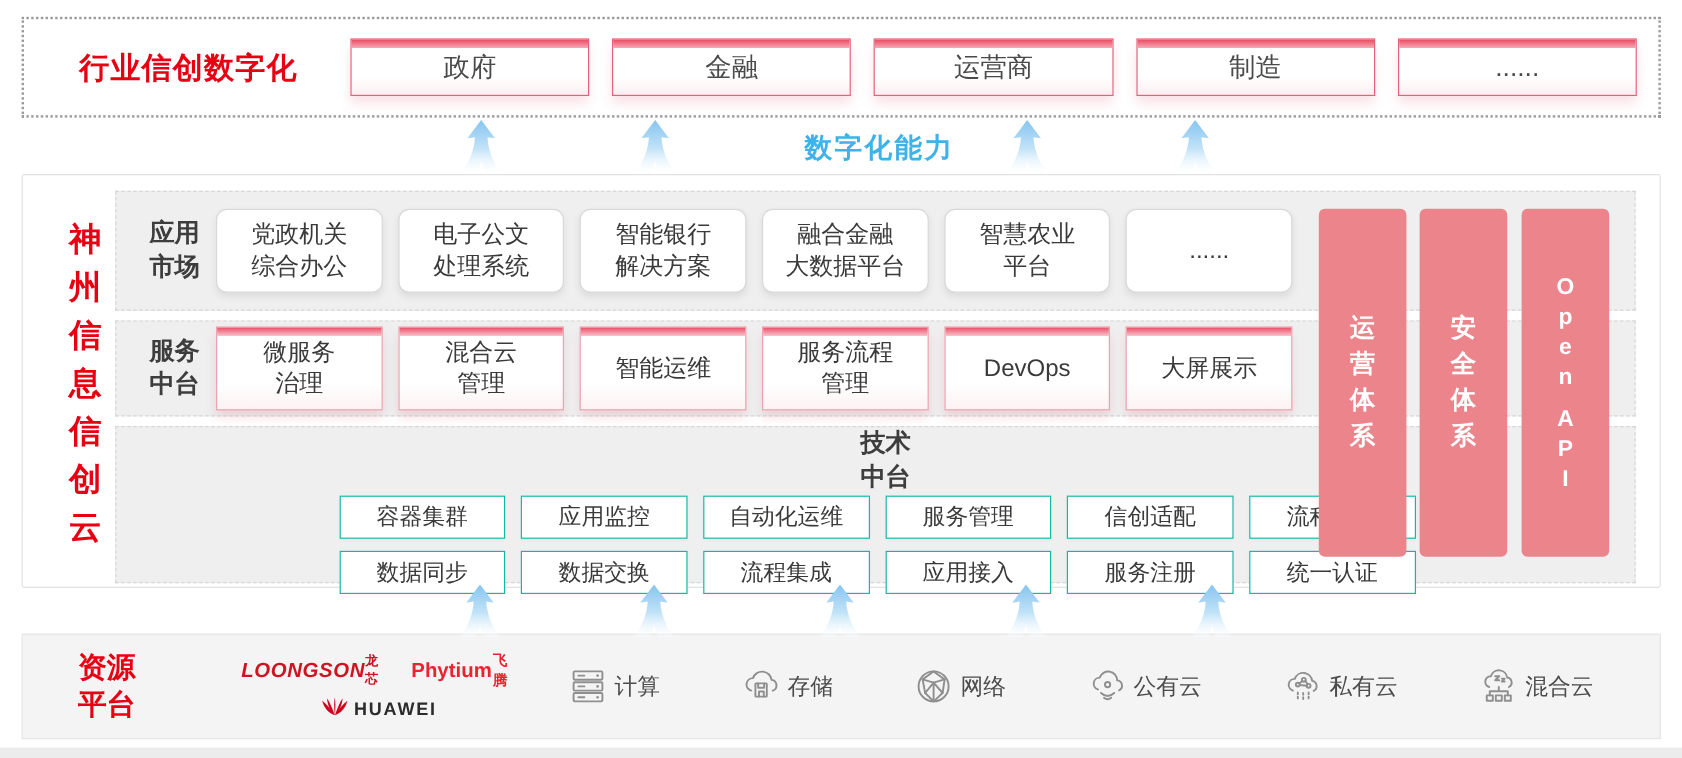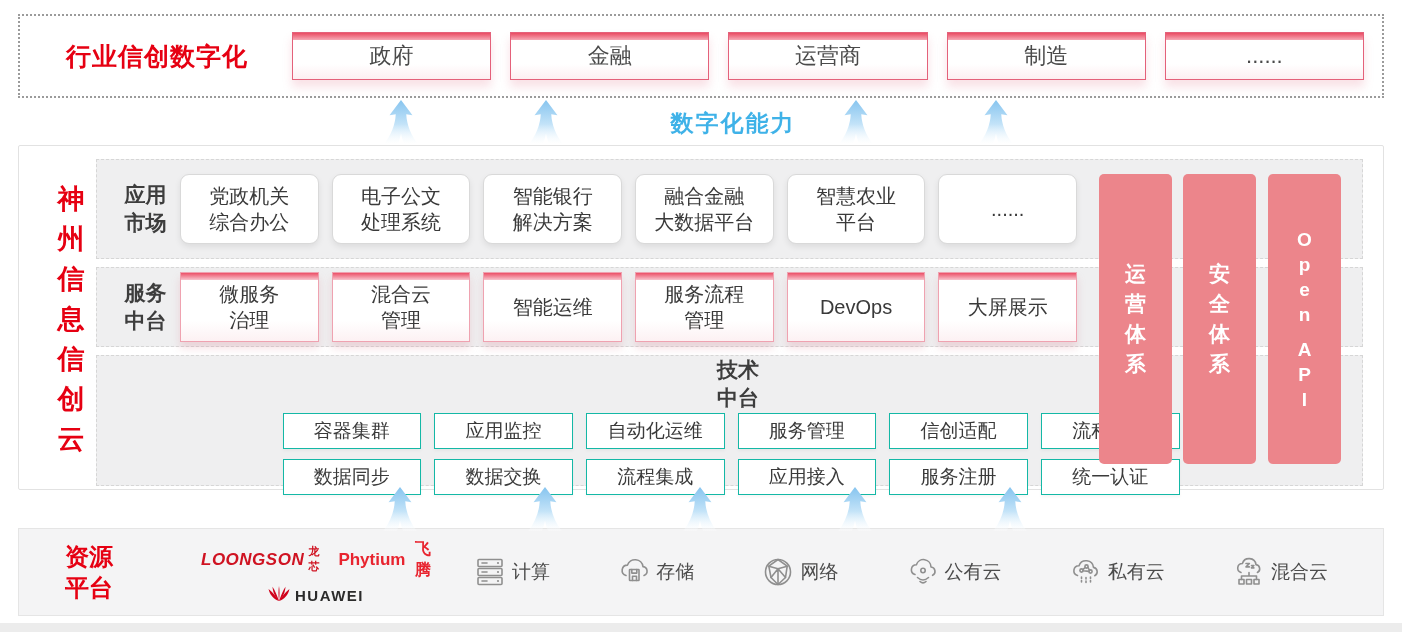--- a/index.html
+++ b/index.html
@@ -60,30 +60,30 @@
   .pillar { position:absolute; top:28px; width:73px; height:290px; background:#ec858b;
             border-radius:5px; z-index:5; display:flex; flex-direction:column;
             align-items:center; justify-content:center; color:#fff; font-weight:bold; }
   .pillar.p1 { left:1080px; } .pillar.p2 { left:1164px; } .pillar.p3 { left:1249px; }
   .pillar div { font-size:21px; line-height:30px; }
   .pillar.latin div { font-size:19px; line-height:25px; }
   .pillar .gap { height:10px; }
 
   
   .resource { position:absolute; left:18px; top:528px; width:1366px; height:88px;
-              background:#f4f4f5; border:1px solid #e5e5e5; display:flex; align-items:center;text-align:right; }
+              background:#f4f4f5; border:1px solid #e5e5e5; display:flex; align-items:center; }
   .res-label { margin-left:46px; font-size:24px; font-weight:bold; color:#e60012;
                line-height:1.3; white-space:pre-line; flex-shrink:0; }
   .vendors { margin-left:88px; width:230px; display:flex; flex-direction:column; align-items:center; gap:5px; flex-shrink:0; }
   .vendor-row { display:flex; align-items:center; gap:16px; }
   .loongson { display:flex; flex-direction:row; align-items:center; }
   .loongson .word { font-style:italic; font-weight:bold; color:#cf1322; font-size:17px; letter-spacing:.5px; }
   .loongson .sub { font-size:11px; font-weight:bold; color:#cf1322; margin-top:-2px; letter-spacing:3px; }
   .phytium { font-weight:bold; color:#e8242f; font-size:17px; display:flex; align-items:center; }
-  .phytium .sub { font-size:16px; margin-left:1px; }
+  .phytium .sub { font-size:12px; margin-left:1px; }
   .huawei { display:flex; align-items:center; gap:5px; }
   .huawei .word { font-size:15px; font-weight:bold; color:#2b2b2b; letter-spacing:1.5px; }
   .res-items { flex:1; display:flex; justify-content:space-between; margin:0 55px 0 42px; }
   .res-item { display:flex; align-items:center; gap:5px; font-size:19px; color:#4c4c4c; }
   .res-item svg { display:block; }
 
   .bottom-strip { position:absolute; left:0; top:623px; width:1402px; height:9px; background:#ececec; }
 </style>
 </head>
 <body>

